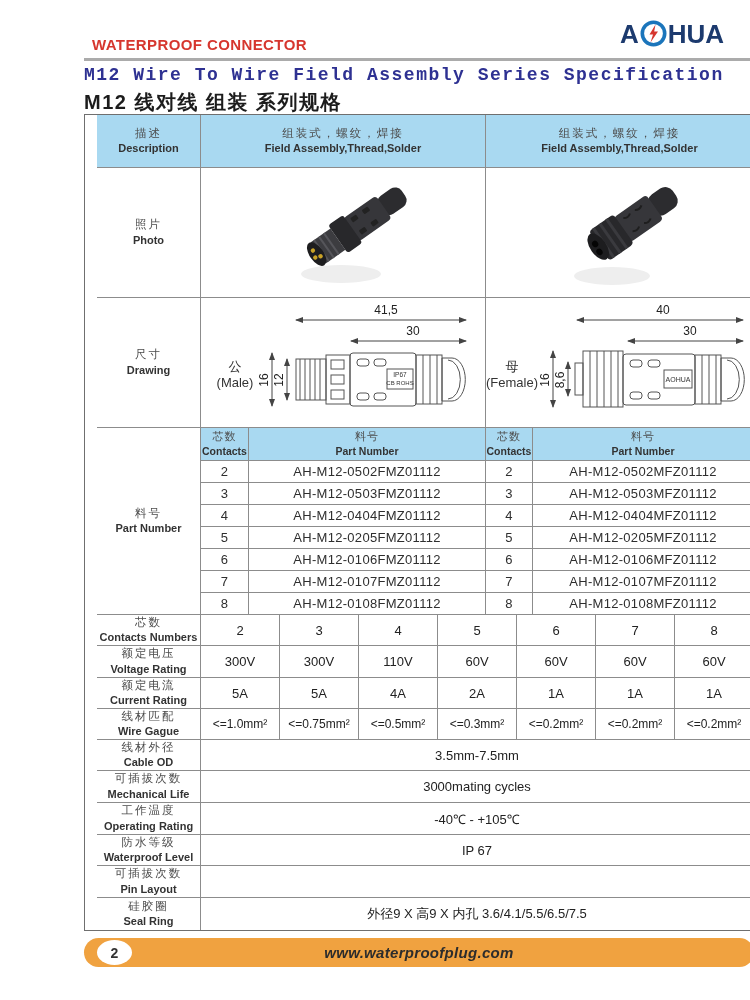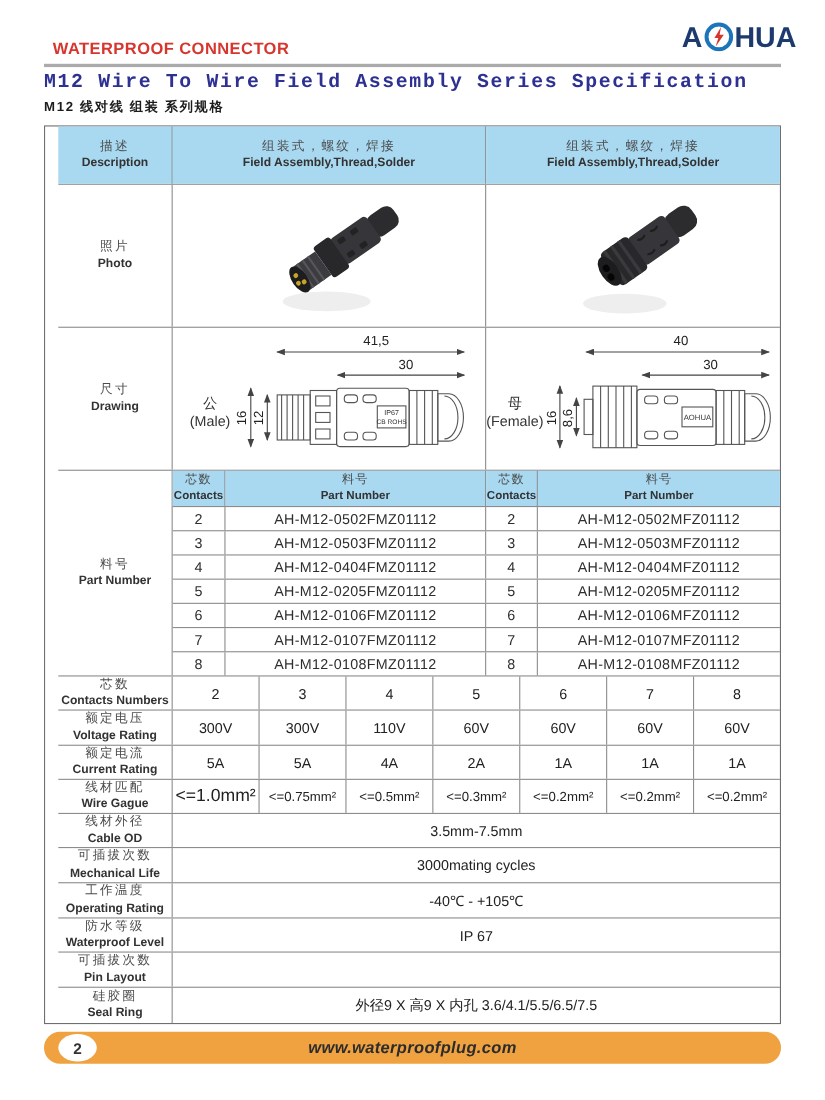--- a/index.html
+++ b/index.html
@@ -1,25 +1,25 @@
 <!DOCTYPE html>
 <html><head>
 <meta charset="utf-8">
 <style>
   html,body{margin:0;padding:0;}
   body{width:750px;height:1000px;background:#ffffff;font-family:"Liberation Sans",sans-serif;position:relative;overflow:hidden;}
-  .page{position:absolute;inset:0;}
+  .page{position:absolute;inset:0;margin-left:44px;}
 
   
   .brand{position:absolute;left:48px;top:36px;color:#d6362e;font-weight:bold;font-size:15px;letter-spacing:.4px;}
   .logo{position:absolute;right:26px;top:20px;display:flex;align-items:center;font-weight:bold;font-size:26px;color:#1c3a6e;line-height:1;}
   .logo .ltr{letter-spacing:0;}
   .rule{position:absolute;left:40px;top:58px;width:670px;height:3px;background:#ababab;}
   .title-en{position:absolute;left:40px;top:65px;font-family:"Liberation Mono",monospace;font-weight:bold;font-size:18px;color:#2e3192;letter-spacing:1.5px;white-space:nowrap;}
-  .title-cn{position:absolute;left:40px;top:89px;font-size:12px;font-weight:bold;color:#1c1c1c;letter-spacing:1.5px;}
+  .title-cn{position:absolute;left:40px;top:89px;font-size:20px;font-weight:bold;color:#1c1c1c;letter-spacing:1.5px;}
 
   
   .spec-table{position:absolute;left:40px;top:114px;width:670px;border:1px solid #6f6f6f;box-sizing:border-box;background:#fff;padding-left:12px;}
   .t-row{display:flex;border-bottom:1px solid #8c8c8c;box-sizing:border-box;}
   .t-row:last-child{border-bottom:none;}
   .cell{box-sizing:border-box;border-right:1px solid #8c8c8c;display:flex;flex-direction:column;justify-content:center;align-items:center;text-align:center;min-width:0;}
   .cell:last-child{border-right:none;}
   .label-cell{width:104px;flex:none;}
   .half-l{width:285px;flex:none;}
   .half-r{flex:1;}
@@ -348,21 +348,21 @@
       <div class="cell v-cell">1A</div>
       <div class="cell v-cell">1A</div>
       <div class="cell v-cell">1A</div>
     </div>
 
     <div class="t-row" style="height:31px">
       <div class="cell label-cell">
         <span class="cn">线材匹配</span>
         <span class="en">Wire Gague</span>
       </div>
-      <div class="cell v-cell" style="font-size:16px">&lt;=1.0mm²</div>
+      <div class="cell v-cell" style="font-size:12px">&lt;=1.0mm²</div>
       <div class="cell v-cell" style="font-size:12px">&lt;=0.75mm²</div>
       <div class="cell v-cell" style="font-size:12px">&lt;=0.5mm²</div>
       <div class="cell v-cell" style="font-size:12px">&lt;=0.3mm²</div>
       <div class="cell v-cell" style="font-size:12px">&lt;=0.2mm²</div>
       <div class="cell v-cell" style="font-size:12px">&lt;=0.2mm²</div>
       <div class="cell v-cell" style="font-size:12px">&lt;=0.2mm²</div>
     </div>
 
     <div class="t-row" style="height:31px">
       <div class="cell label-cell">

